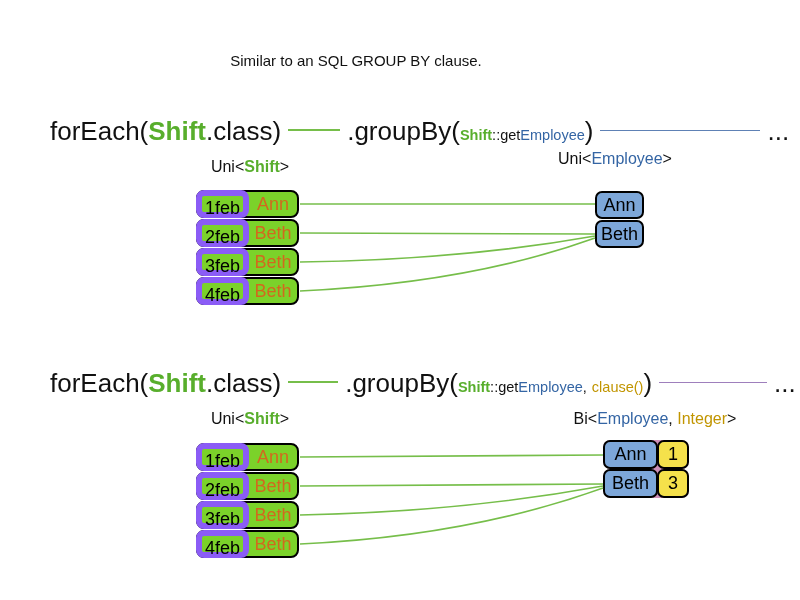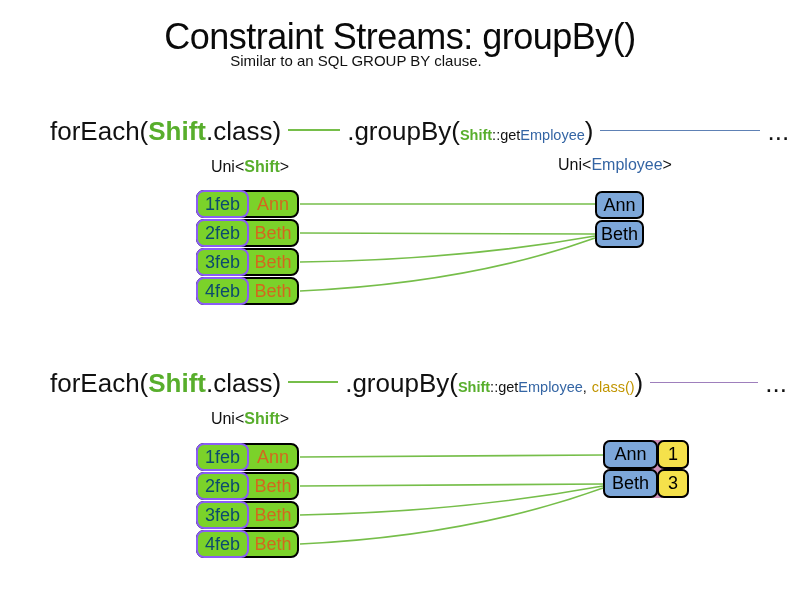--- a/index.html
+++ b/index.html
@@ -28,22 +28,22 @@
   .hline.gl { border-color:var(--green-line); }
   .hline.bl { border-color:var(--blue-line); border-top-width:1.6px; }
   .hline.pl { border-color:var(--purple-line); border-top-width:1.6px; }
   .type-header { position:absolute; font-size:16px; text-align:center; white-space:nowrap; }
   .shift-row {
     position:absolute; left:196px; width:103px; height:28px; box-sizing:border-box;
     background:var(--green-fill); border:2px solid #000; border-radius:8px;
   }
   .date-cell {
     position:absolute; left:-2px; top:-2px; width:53px; height:28px; box-sizing:border-box;
-    background:var(--green-fill); border:2px solid #8b5cf6; border-radius:8px;
-    font-size:18px; line-height:24px; text-align:center; color:#0c4a6e;
+    background:var(--green-fill); border:6px solid #8b5cf6; border-radius:8px;
+    font-size:18px; line-height:24px; text-align:center; color:#000000;
   }
   .name-cell {
     position:absolute; left:51px; right:0; top:0; bottom:0;
     font-size:18px; line-height:24px; text-align:center; color:var(--orange-text);
   }
   .emp-box {
     position:absolute; left:595px; width:49px; height:28px; box-sizing:border-box;
     background:var(--blue-fill); border:2px solid #000; border-radius:7px;
     font-size:18px; line-height:24px; text-align:center; color:#000;
   }
@@ -62,41 +62,40 @@
     font-size:18px; line-height:24px; text-align:center; color:#000;
   }
   svg.wires { position:absolute; left:0; top:0; pointer-events:none; }
   .wire { fill:none; stroke:var(--green-line); stroke-width:1.6; }
 </style>
 </head>
 <body>
 
 <div class="slide">
 
-  <div class="title">Constraint Streams: groupBy()</div>
   <div class="subtitle">Similar to an SQL GROUP BY clause.</div>
 
   <div class="code-line" style="top:116px">
     <span class="lg">forEach(</span>
     <span class="lg green">Shift</span>
     <span class="lg">.class)</span>
     <div class="hline gl" style="width:52px"></div>
     <span class="lg">.groupBy(</span>
     <span class="sm green">Shift</span>
     <span class="sm">::get</span>
     <span class="sm blue">Employee</span>
     <span class="lg">)</span>
     <div class="hline bl" style="width:160px"></div>
     <span class="lg">...</span>
   </div>
 
   <div class="type-header" style="top:158px; left:180px; width:140px;">
     <span>Uni&lt;</span><span class="green">Shift</span><span>&gt;</span>
   </div>
-  <div class="type-header" style="top:156px; left:534px; width:162px;">
+  <div class="type-header" style="top:150px; left:534px; width:162px;">
     <span>Uni&lt;</span><span class="blue">Employee</span><span>&gt;</span>
   </div>
 
   <div class="shift-row" style="top:190px">
     <div class="date-cell">1feb</div>
     <div class="name-cell">Ann</div>
   </div>
   <div class="shift-row" style="top:219px">
     <div class="date-cell">2feb</div>
     <div class="name-cell">Beth</div>
@@ -116,28 +115,31 @@
   <div class="code-line" style="top:368px">
     <span class="lg">forEach(</span>
     <span class="lg green">Shift</span>
     <span class="lg">.class)</span>
     <div class="hline gl" style="width:50px"></div>
     <span class="lg">.groupBy(</span>
     <span class="sm green">Shift</span>
     <span class="sm">::get</span>
     <span class="sm blue">Employee</span>
     <span class="sm" style="margin-right:5px">,</span>
-    <span class="sm gold">class()</span>
+    <span class="sm gold">clause()</span>
     <span class="lg">)</span>
     <div class="hline pl" style="width:108px"></div>
     <span class="lg">...</span>
   </div>
 
   <div class="type-header" style="top:410px; left:180px; width:140px;">
     <span>Uni&lt;</span><span class="green">Shift</span><span>&gt;</span>
+  </div>
+  <div class="type-header" style="top:410px; left:540px; width:230px;">
+    <span>Bi&lt;</span><span class="blue">Employee</span><span>, </span><span class="gold">Integer</span><span>&gt;</span>
   </div>
 
   <div class="shift-row" style="top:443px">
     <div class="date-cell">1feb</div>
     <div class="name-cell">Ann</div>
   </div>
   <div class="shift-row" style="top:472px">
     <div class="date-cell">2feb</div>
     <div class="name-cell">Beth</div>
   </div>

